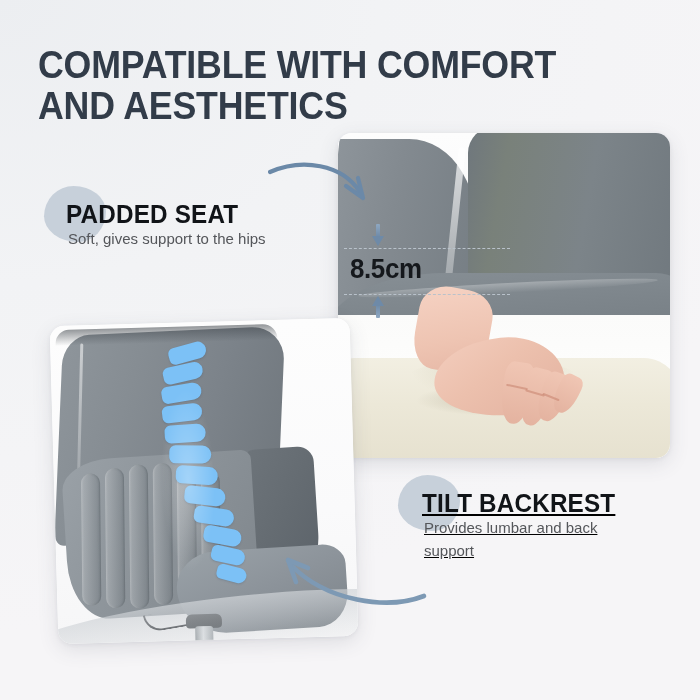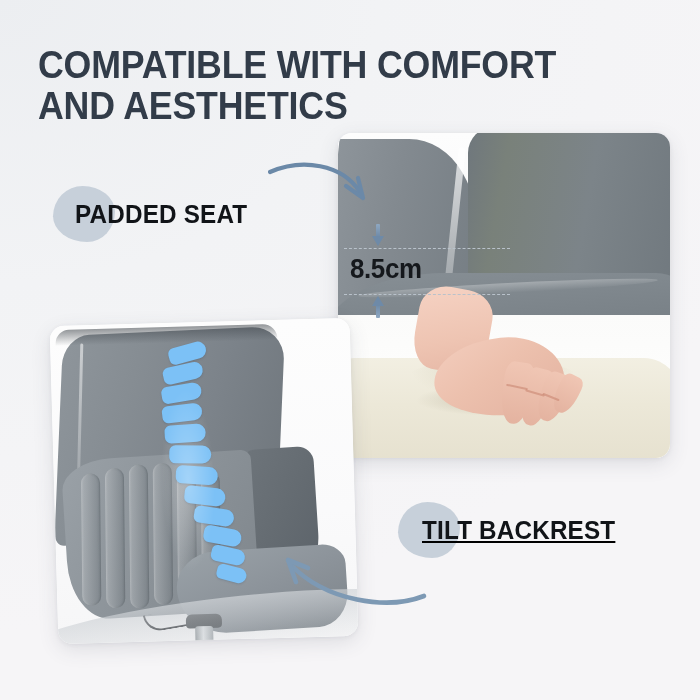--- a/index.html
+++ b/index.html
@@ -40,24 +40,24 @@
     letter-spacing:0.2px;white-space:nowrap;
     transform:scaleX(0.97);transform-origin:left center;
   }
   .feat .desc{
     position:relative;
     margin-top:13px;
     font-size:15px;line-height:1.5;color:#54565a;
     font-weight:400;
     max-width:215px;
   }
-  #feat-padded{left:53px;top:186px;}
+  #feat-padded{left:44px;top:186px;}
   #feat-padded .title{left:22px;top:14px;}
   #feat-padded .desc{left:24px;}
-  #feat-tilt{left:398px;top:502px;text-decoration:underline;}
+  #feat-tilt{left:398px;top:475px;text-decoration:underline;}
   #feat-tilt .title{left:24px;top:14px;}
   #feat-tilt .desc{left:26px;}
 
   
   .card{
     position:absolute;background:#ffffff;
     border-radius:14px;overflow:hidden;
     box-shadow:0 6px 20px rgba(60,70,85,.13), 0 1px 4px rgba(60,70,85,.08);
   }
   #card-right{left:338px;top:133px;width:332px;height:325px;}
@@ -370,25 +370,27 @@
         <div class="vert" style="left:155px;top:226px;width:34px;height:16px;transform:rotate(14deg);"></div>
         <div class="vert" style="left:160px;top:245px;width:30px;height:15px;transform:rotate(16deg);"></div>
         <div class="spine-glow"></div>
       </div>
     </div>
   </div>
 
   <div class="feat" id="feat-padded">
     <div class="blob"></div>
     <div class="title">PADDED SEAT</div>
+    <div class="desc">Soft, gives support to the hips</div>
   </div>
 
   <div class="feat" id="feat-tilt">
     <div class="blob"></div>
     <div class="title">TILT BACKREST</div>
+    <div class="desc">Provides lumbar and back support</div>
   </div>
 
   <svg class="curvearrow" id="arrow-top" viewBox="0 0 120 70">
     <path d="M2 22 C 34 8, 74 14, 92 42" fill="none" stroke="#6b89a8" stroke-width="4.2" stroke-linecap="round"></path>
     <path d="M78 36 L95 48 L90 28" fill="none" stroke="#6b89a8" stroke-width="4.2" stroke-linecap="round" stroke-linejoin="round"></path>
   </svg>
 
   <svg class="curvearrow" id="arrow-bottom" viewBox="0 0 160 74">
     <path d="M156 58 C 120 72, 58 64, 22 26" fill="none" stroke="#7d99b4" stroke-width="4.6" stroke-linecap="round"></path>
     <path d="M40 30 L20 22 L28 44" fill="none" stroke="#7d99b4" stroke-width="4.6" stroke-linecap="round" stroke-linejoin="round"></path>

